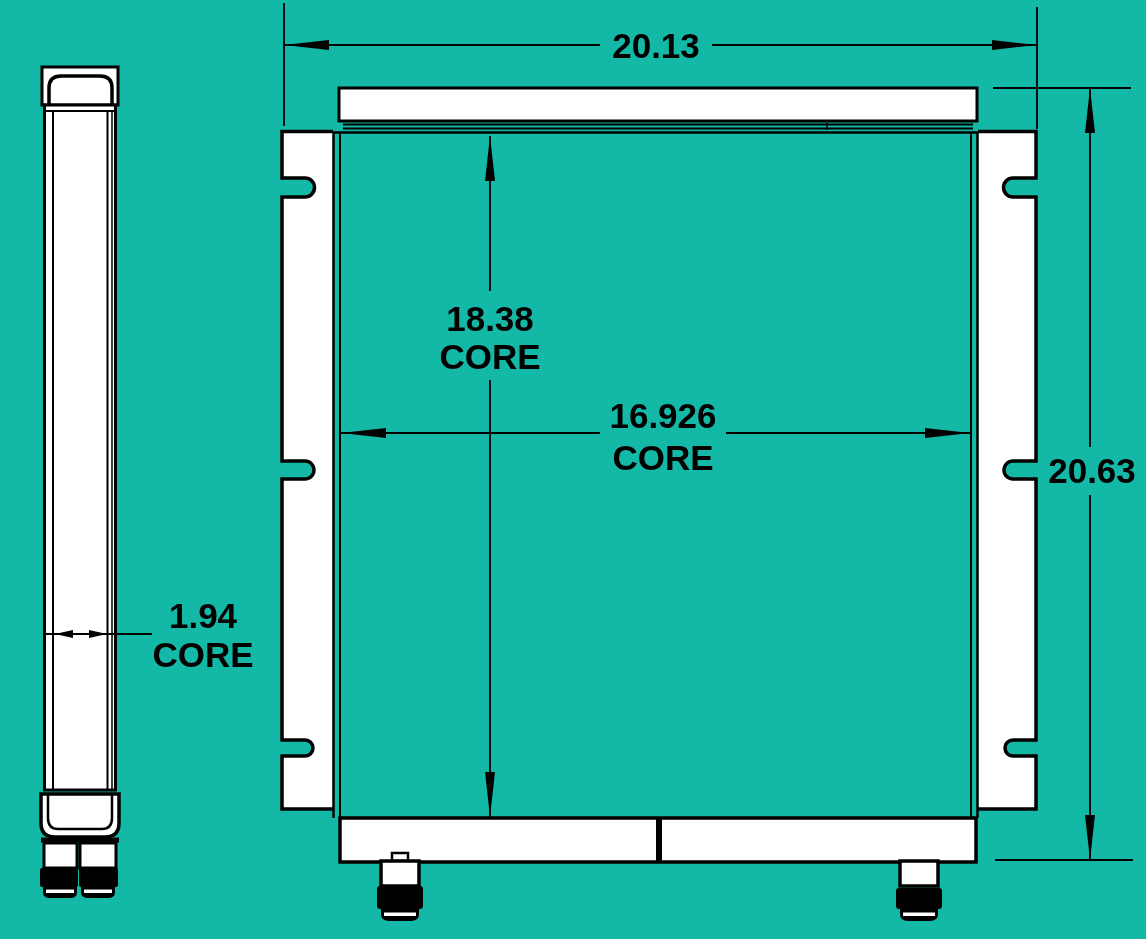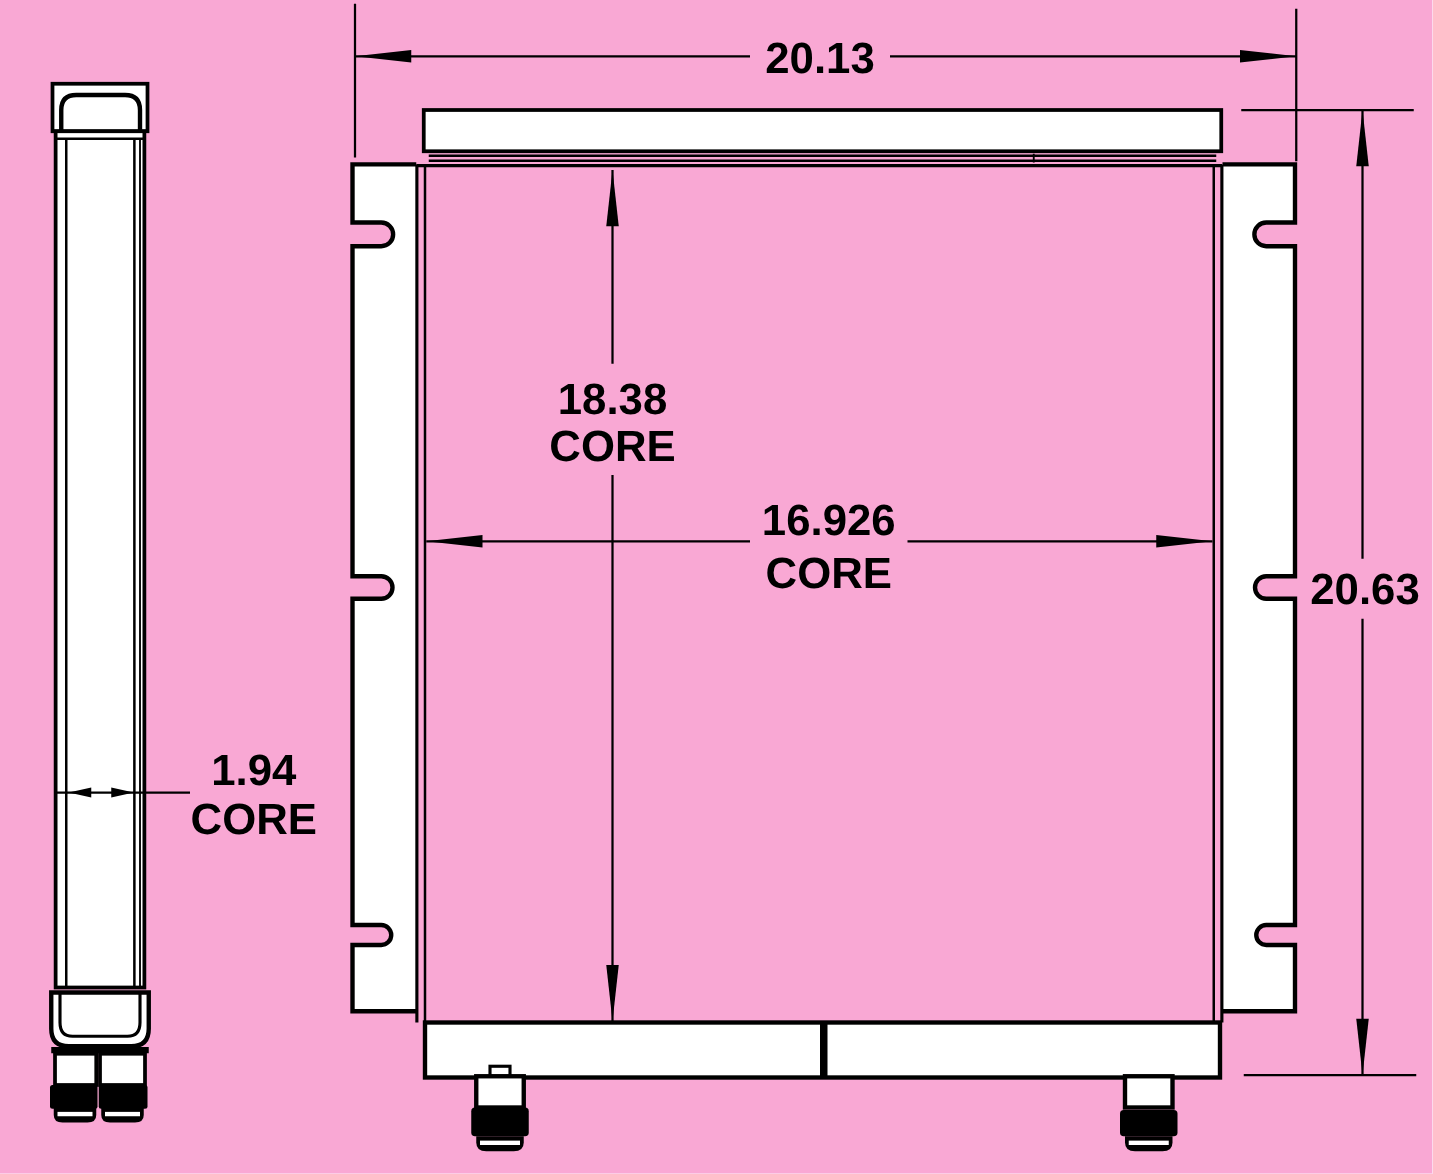--- a/index.html
+++ b/index.html
@@ -4,21 +4,21 @@
 <style>
   html, body {
     margin: 0;
     padding: 0;
     background: #ffffff;
   }
   .canvas {
     position: relative;
     width: 1146px;
     height: 939px;
-    background: #f9a8d4;
+    background: #14b8a6;
     overflow: hidden;
     font-family: "Liberation Sans", sans-serif;
   }
   svg { display: block; }
   .outline  { fill: #ffffff; stroke: #000000; }
   .nofill   { fill: none;    stroke: #000000; }
   .solid    { fill: #000000; stroke: none; }
   .dimline  { stroke: #000000; stroke-width: 1.8; fill: none; }
   .arrow    { fill: #000000; stroke: none; }
   .dimtext {

